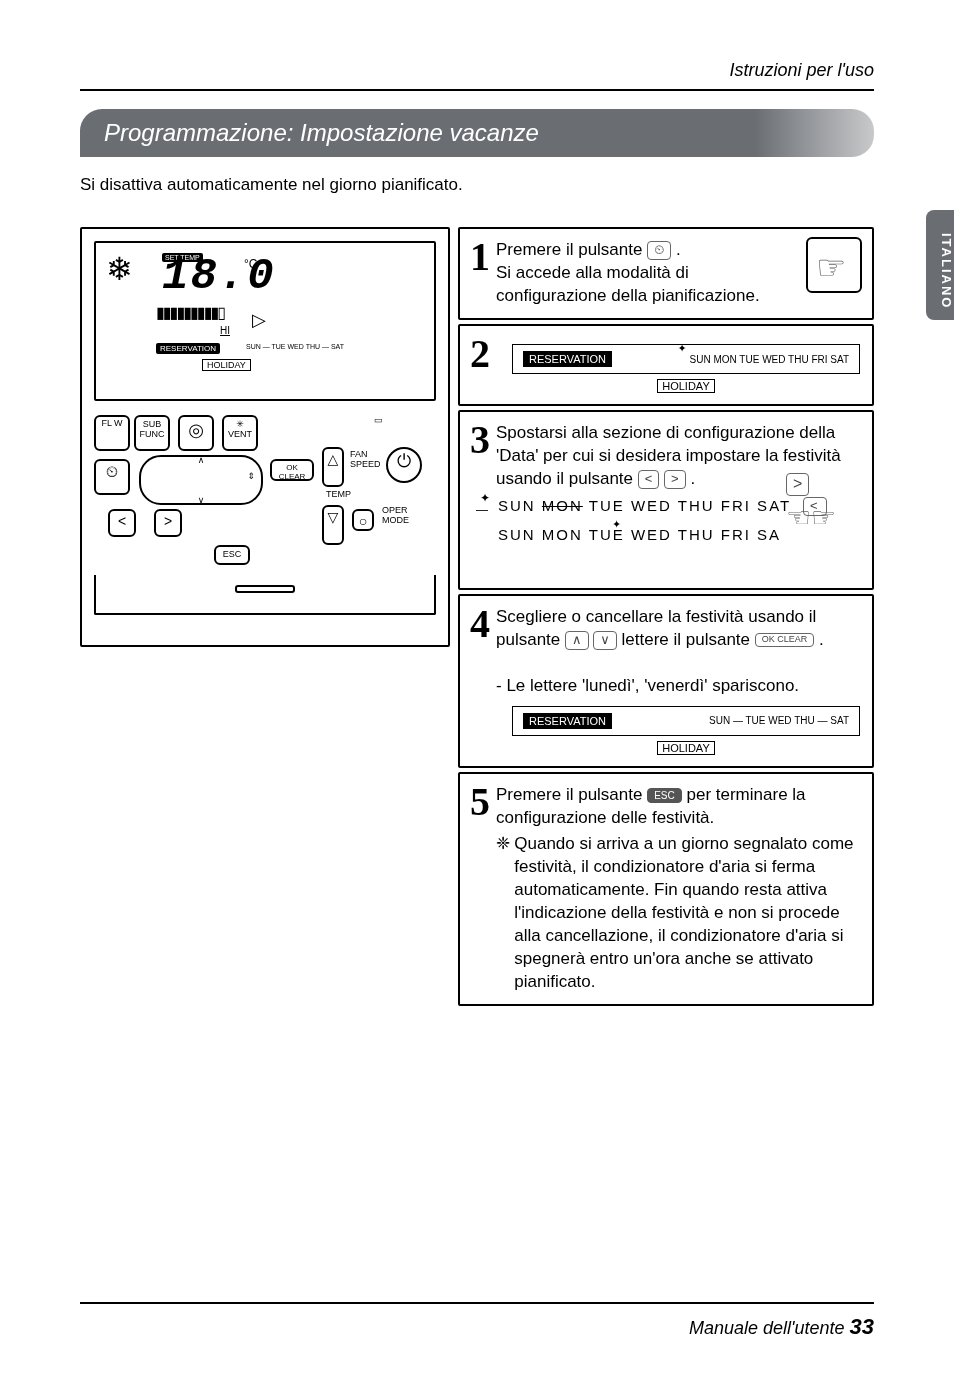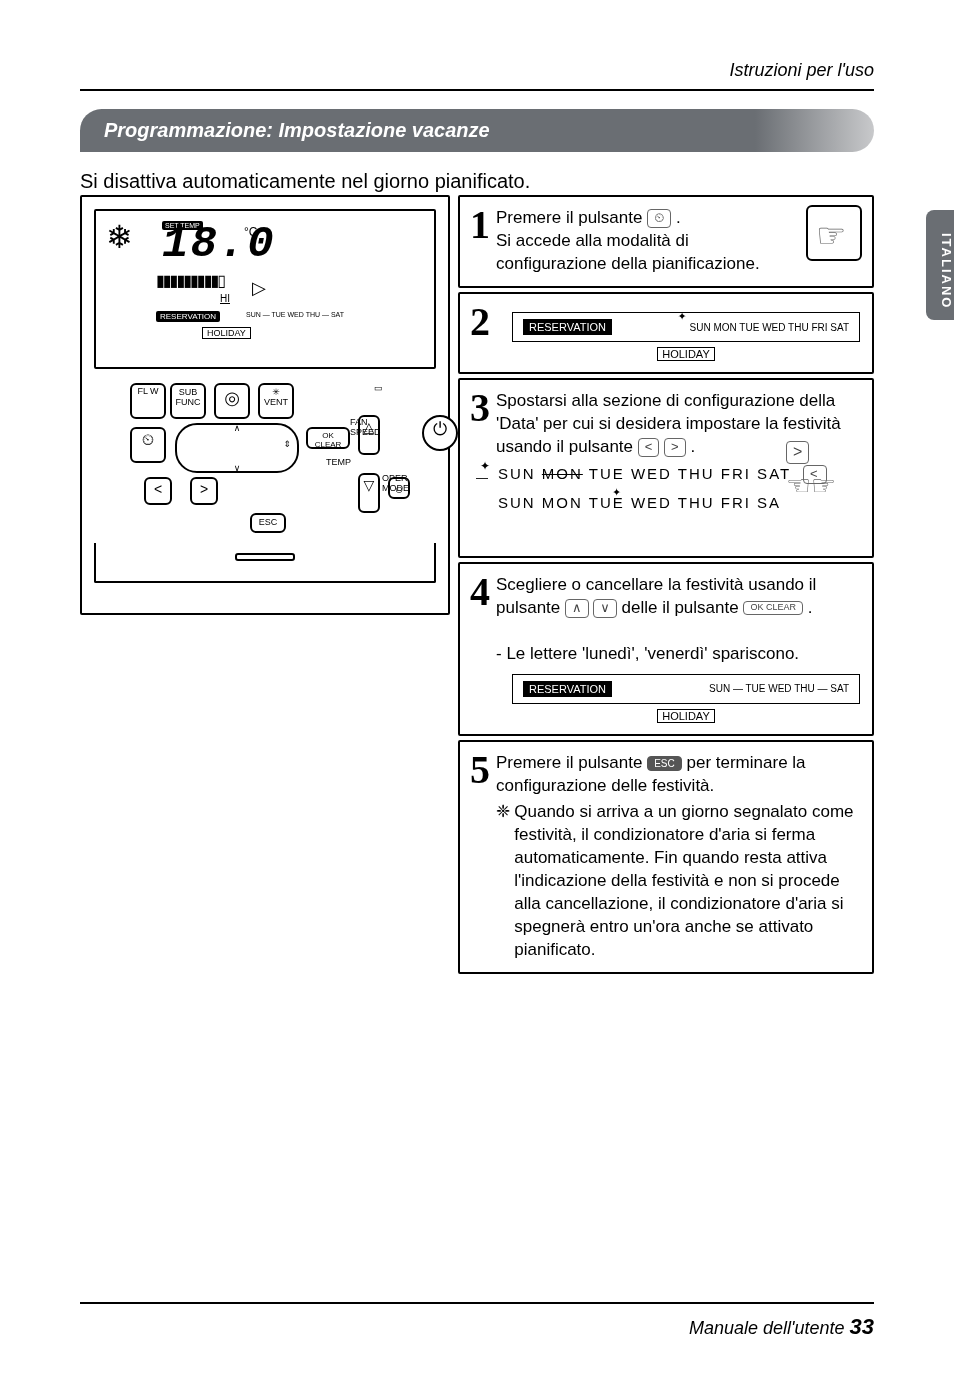--- a/index.html
+++ b/index.html
@@ -16,26 +16,26 @@
     font-style: italic;
     font-size: 18px;
     margin-bottom: 8px;
   }
   .hr-top { border: none; border-top: 2px solid #000; margin-bottom: 18px; }
   .title-bar {
     background: linear-gradient(to right, #6a6e73 0%, #6a6e73 85%, #c8c9cb 100%);
     border-radius: 22px 22px 22px 0;
     padding: 10px 24px;
     color: #fff;
-    font-weight: bold;
+    font-weight: normal;
     font-style: italic;
-    font-size: 20px;
+    font-size: 24px;
     margin-bottom: 18px;
   }
-  .intro { font-size: 20px; margin-bottom: 2px; }
+  .intro { font-size: 17px; margin-bottom: 32px; }
   .main-row { display: flex; gap: 8px; }
   .left-col { width: 370px; }
   .right-col { flex: 1; }
   .device-box {
     border: 2px solid #000;
     border-radius: 2px;
     padding: 12px;
     height: 420px;
     position: relative;
   }
@@ -71,21 +71,20 @@
     height: 220px;
   }
   .btn {
     border: 2px solid #000;
     border-radius: 6px;
     background:#fff;
     position: absolute;
     text-align:center;
     font-size:9px;
     padding:2px;
-    margin-left:36px;
   }
   .small-btn { width:36px; height:36px; }
   .lbl { position:absolute; font-size:9px; }
   .step-box {
     border: 2px solid #000;
     border-radius: 2px;
     padding: 10px 12px;
     margin-bottom: 4px;
     position: relative;
   }
@@ -287,21 +286,21 @@
         <span style="font-size:28px;">☜☞</span>
       </div>
     </div>
 
     <div class="step-box">
       <div class="step-num">4</div>
       <div class="step-body">
         <span>Scegliere o cancellare la festività usando il pulsante </span>
         <span class="inline-btn">∧</span>
         <span class="inline-btn">∨</span>
-        <span> delle il pulsante </span>
+        <span> lettere il pulsante </span>
         <span class="inline-btn" style="font-size:9px;">OK CLEAR</span>
         <span> .</span><br>
         <br>
         <span>- Le lettere 'lunedì', 'venerdì' spariscono.</span>
       </div>
       <div class="reserv-row">
         <span class="reserv-label">RESERVATION</span>
         <span style="font-size:10px; position:relative;">SUN — TUE WED THU — SAT</span>
       </div>
       <div style="text-align:center; margin-left:40px; margin-top:2px;">

